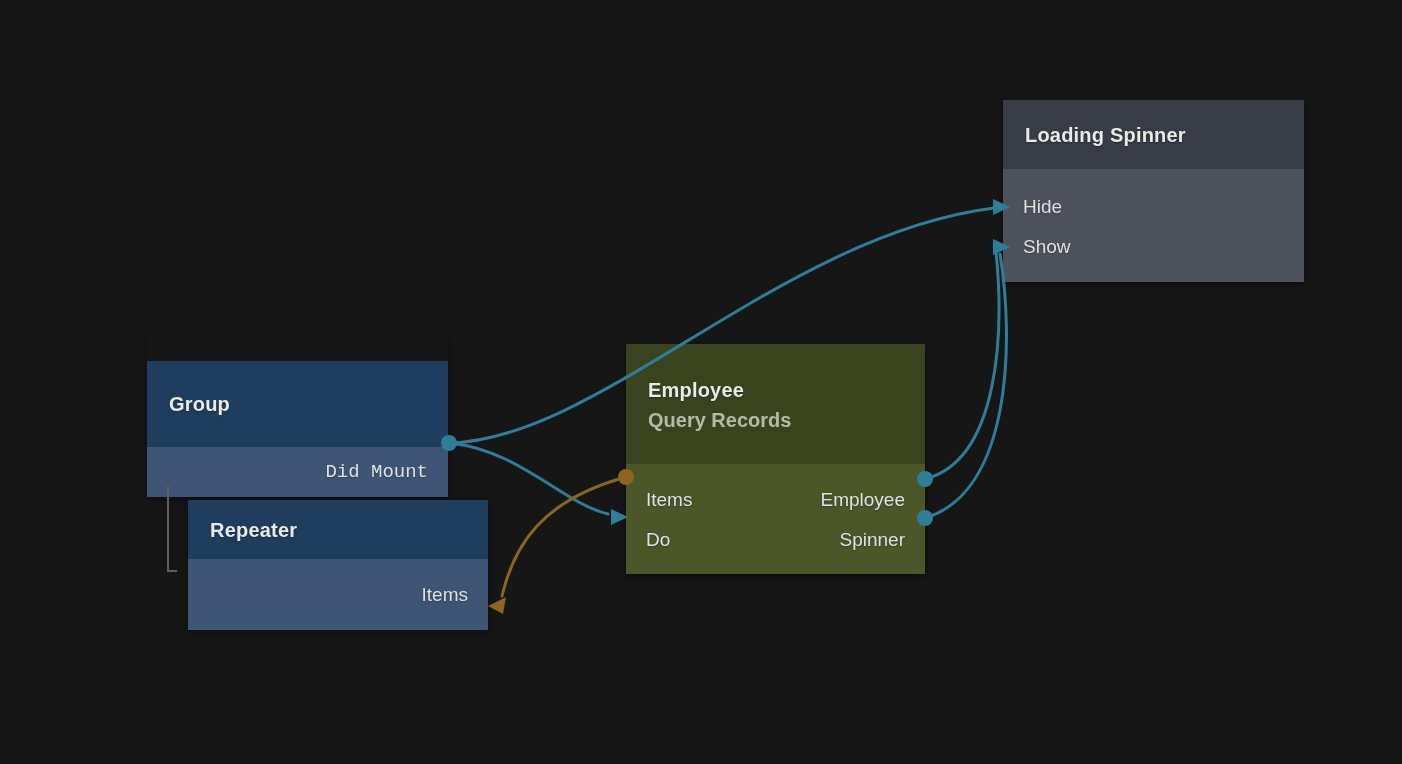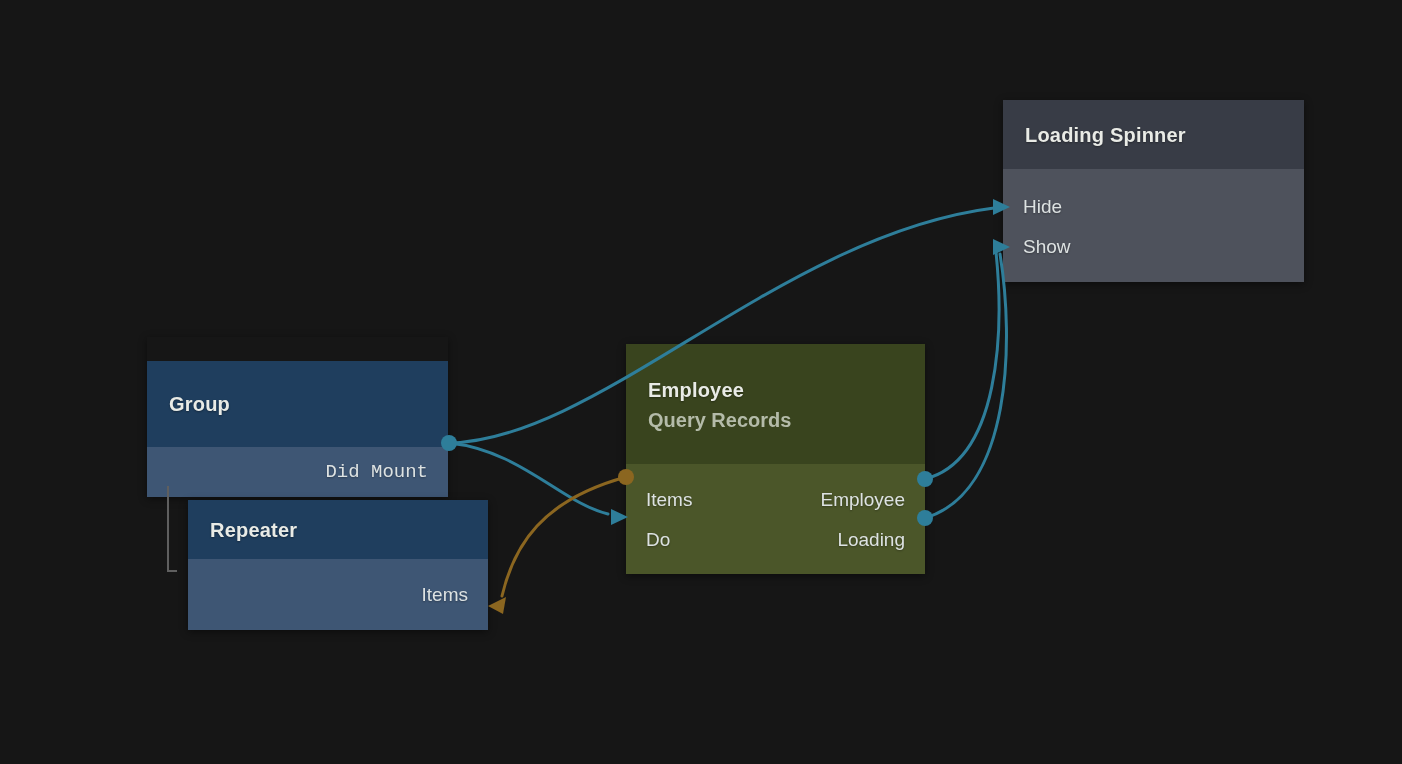--- a/index.html
+++ b/index.html
@@ -127,21 +127,21 @@
       <div class="node-title">Employee</div>
       <div class="node-subtitle">Query Records</div>
     </div>
     <div class="node-body">
       <div class="port-row split">
         <span>Items</span>
         <span>Employee</span>
       </div>
       <div class="port-row split">
         <span>Do</span>
-        <span>Loading</span>
+        <span>Spinner</span>
       </div>
     </div>
   </div>
 
   <div class="node node-gray" id="node-spinner">
     <div class="node-header">
       <div class="node-title">Loading Spinner</div>
     </div>
     <div class="node-body">
       <div class="port-row">

